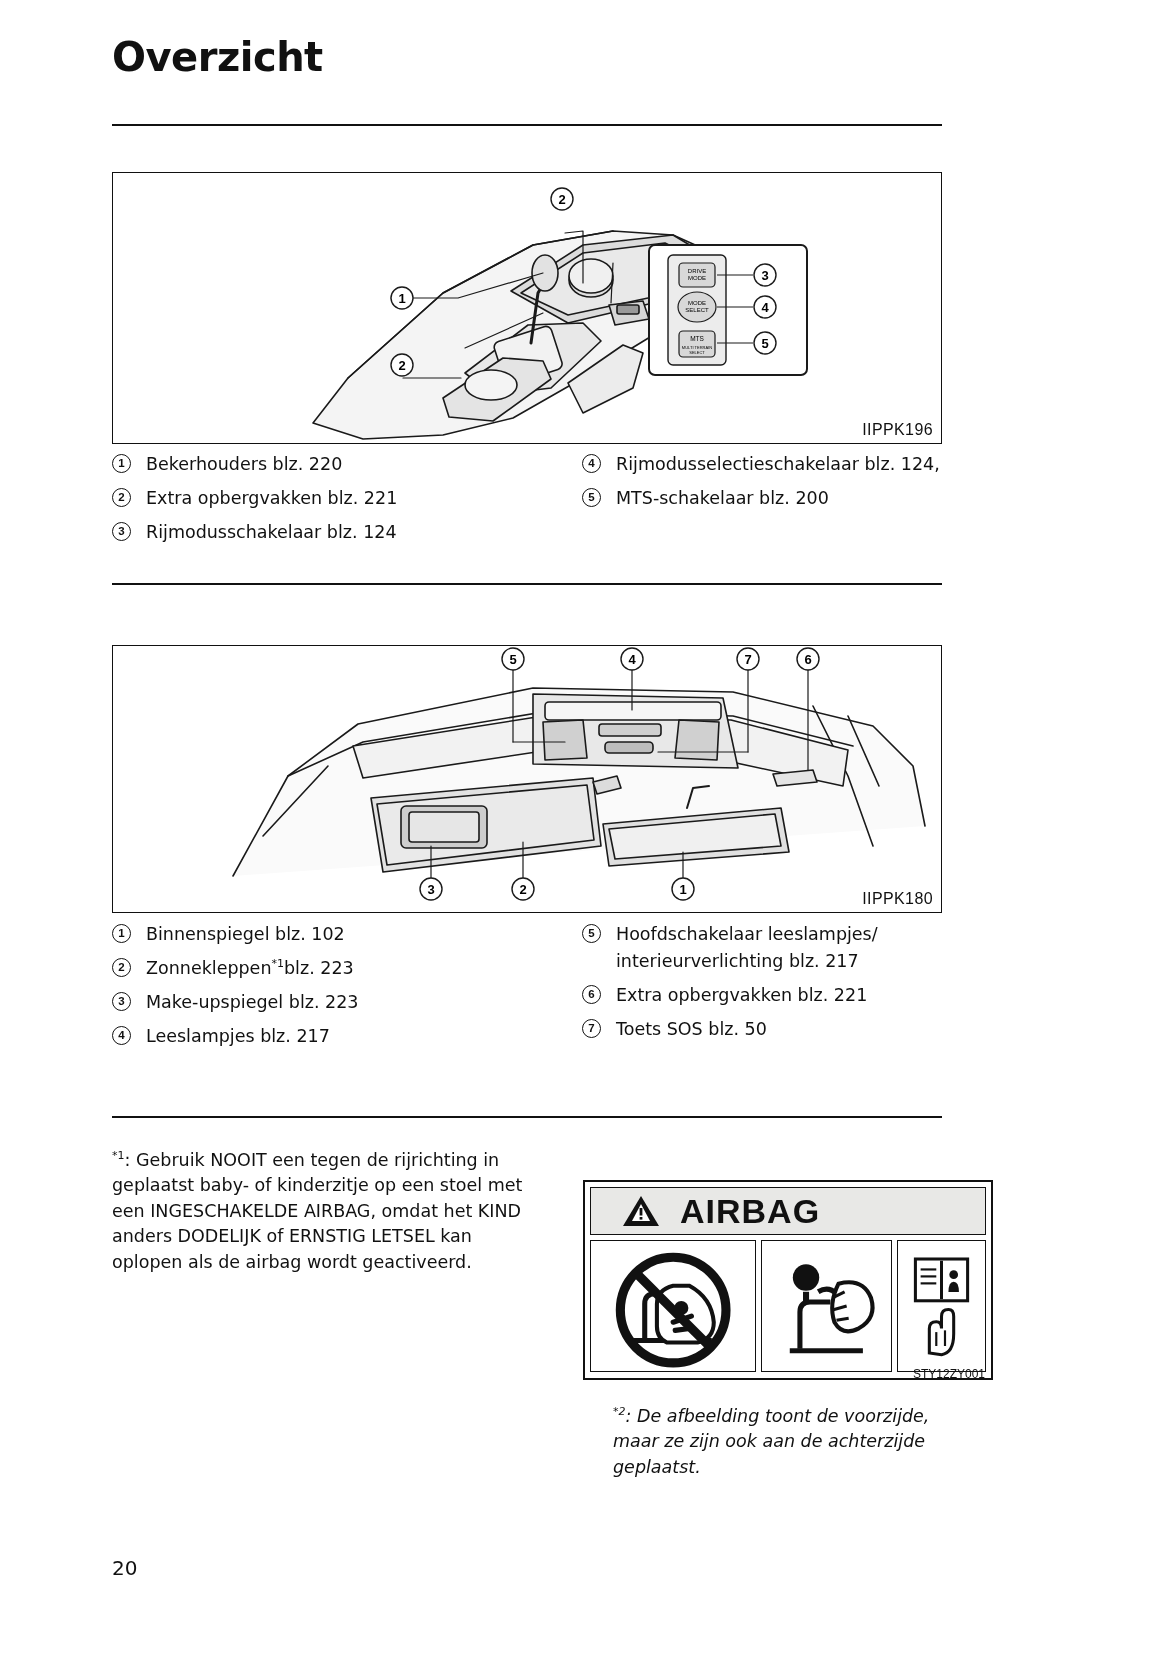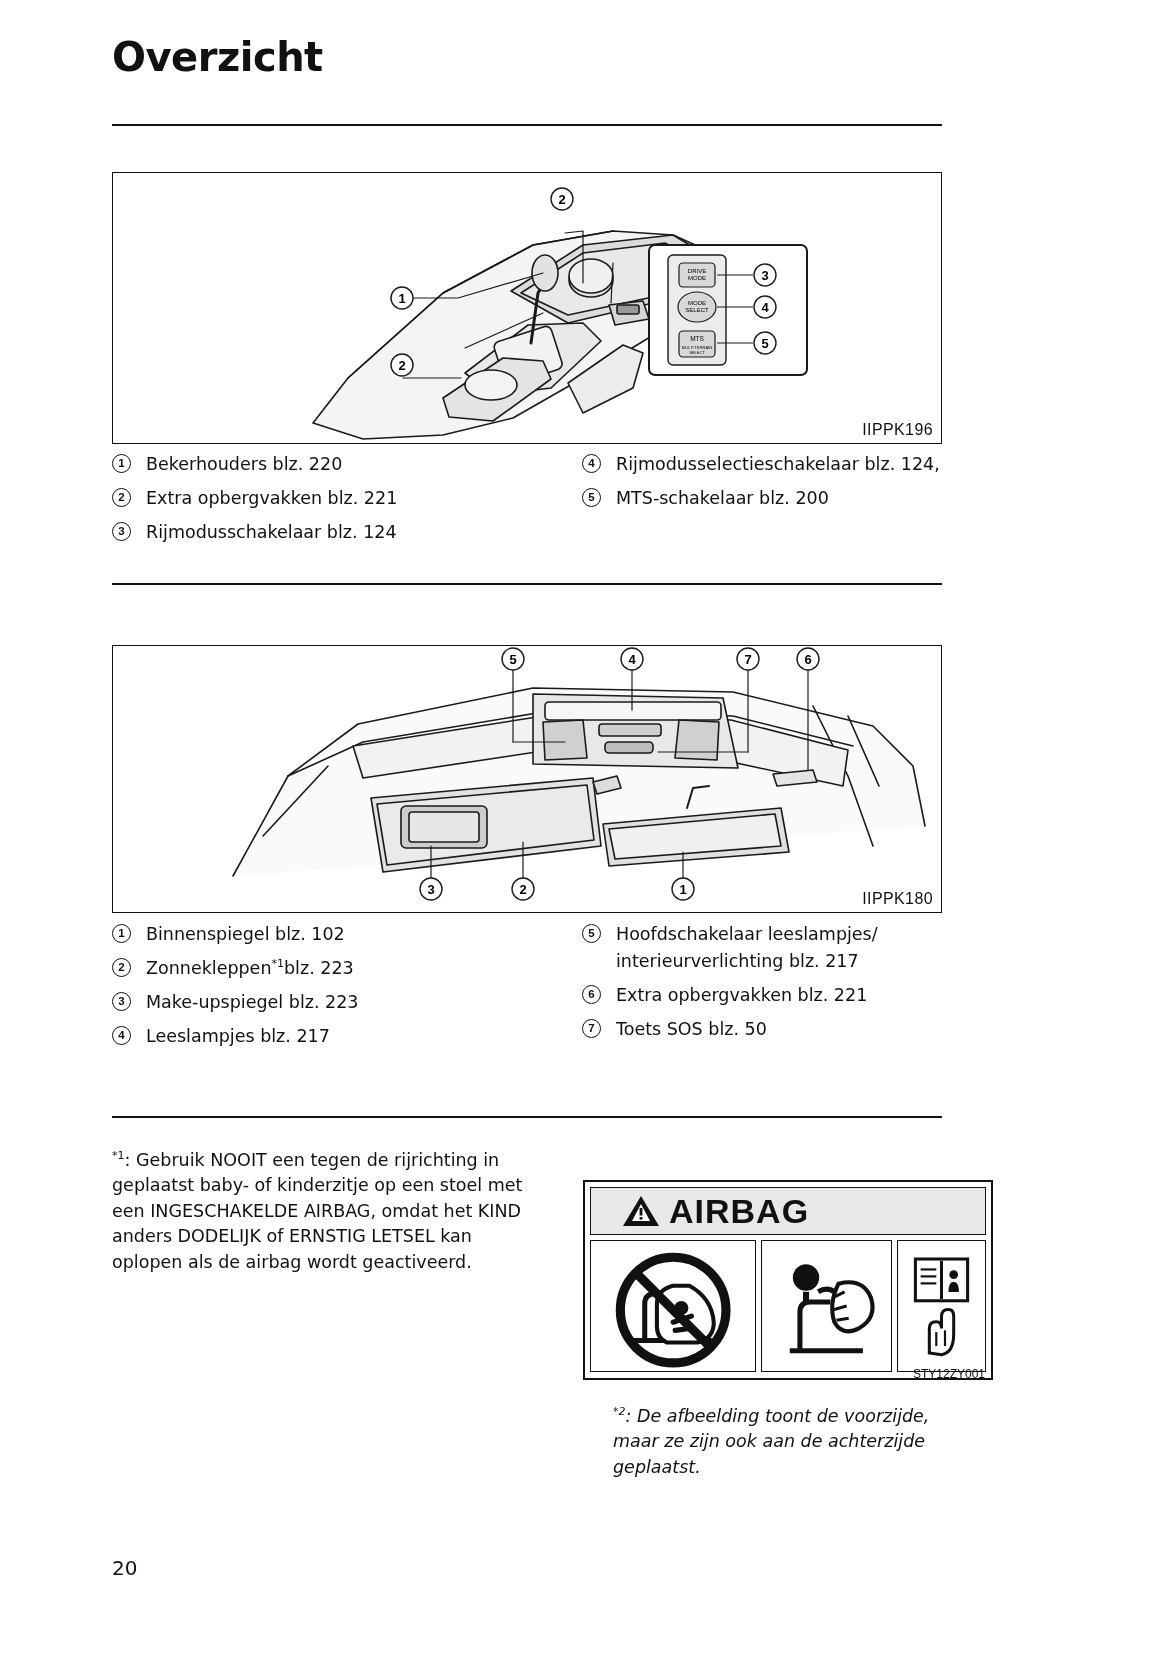--- a/index.html
+++ b/index.html
@@ -82,21 +82,21 @@
 
   
   #airbag {
     position:absolute; left:583px; top:1180px;
     width:410px; height:200px;
     border:2px solid #111; background:#fff;
     padding:5px;
   }
   .ab-top {
     height:48px; background:#e8e8e6; border:1.5px solid #111;
-    display:flex; align-items:center; gap:8px; padding-left:30px;
+    display:flex; align-items:center; gap:19px; padding-left:30px;
   }
   .ab-word { font-size:34px; font-weight:bold; letter-spacing:1px; font-family:"Liberation Sans", sans-serif; }
   .ab-bottom { display:flex; height:132px; margin-top:5px; }
   .ab-cell { border:1.5px solid #111; position:relative; background:#fff; }
   .ab-c1 { width:42%; }
   .ab-c2 { width:33%; margin-left:5px; }
   .ab-c3 { flex:1; margin-left:5px; }
   .ab-code { position:absolute; right:6px; bottom:-3px; font-size:12px; font-family:"Liberation Sans", sans-serif; }
 
   .pagenum {

